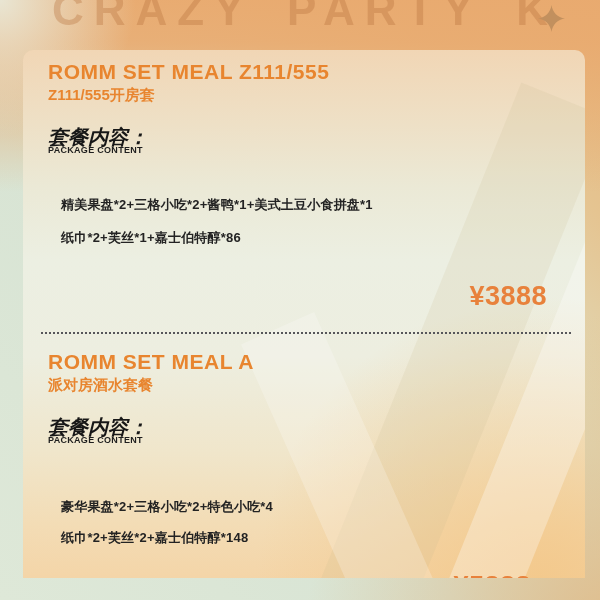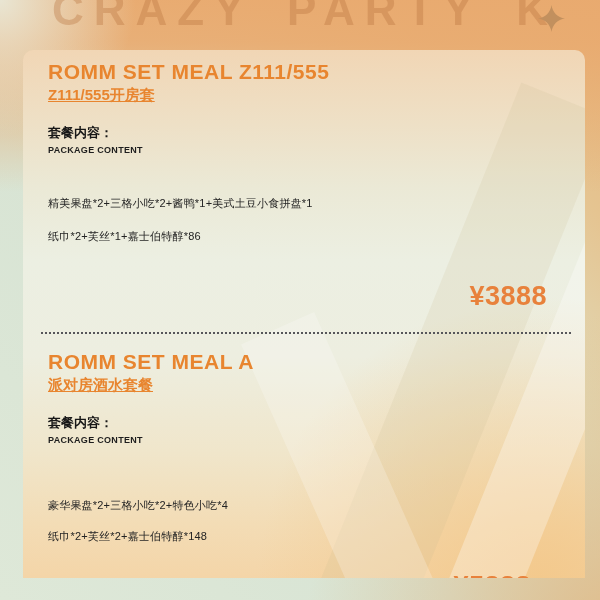--- a/index.html
+++ b/index.html
@@ -54,33 +54,33 @@
   
   .section{position:absolute;left:0;width:554px;}
   .sec1{top:0;}
   .sec2{top:290px;}
   .sec-title{
     position:absolute;left:25px;top:10px;
     font-size:21px;font-weight:700;color:#e8852f;letter-spacing:.5px;white-space:nowrap;
   }
   .sec-sub{
     position:absolute;left:25px;top:36px;
-    font-size:15px;font-weight:700;color:#e8852f;white-space:nowrap;text-decoration:underline;
+    font-size:15px;font-weight:700;color:#e8852f;white-space:nowrap;
   }
   .label-zh{
     position:absolute;left:25px;top:74px;
-    font-size:13px;font-weight:700;color:#171717;white-space:nowrap;
+    font-size:20px;font-weight:700;color:#171717;white-space:nowrap;font-style:italic;
   }
   .label-en{
     position:absolute;left:25px;top:95px;
     font-size:9px;font-weight:700;color:#1d1d1d;letter-spacing:.3px;white-space:nowrap;
   }
   .item{
-    position:absolute;left:25px;
-    font-size:11px;font-weight:400;color:#232323;white-space:nowrap;letter-spacing:.2px;
+    position:absolute;left:38px;
+    font-size:13px;font-weight:700;color:#232323;white-space:nowrap;letter-spacing:.2px;
   }
   .sec1 .i1{top:146px;} .sec1 .i2{top:179px;}
   .sec2 .i1{top:158px;} .sec2 .i2{top:189px;}
   .price{
     position:absolute;top:222px;right:30px;
     font-size:27px;font-weight:700;color:#e8813b;letter-spacing:.5px;margin-top:9px;
   }
   .sec2 .price{right:46px;}
   .divider{
     position:absolute;left:18px;right:14px;top:282px;height:0;

